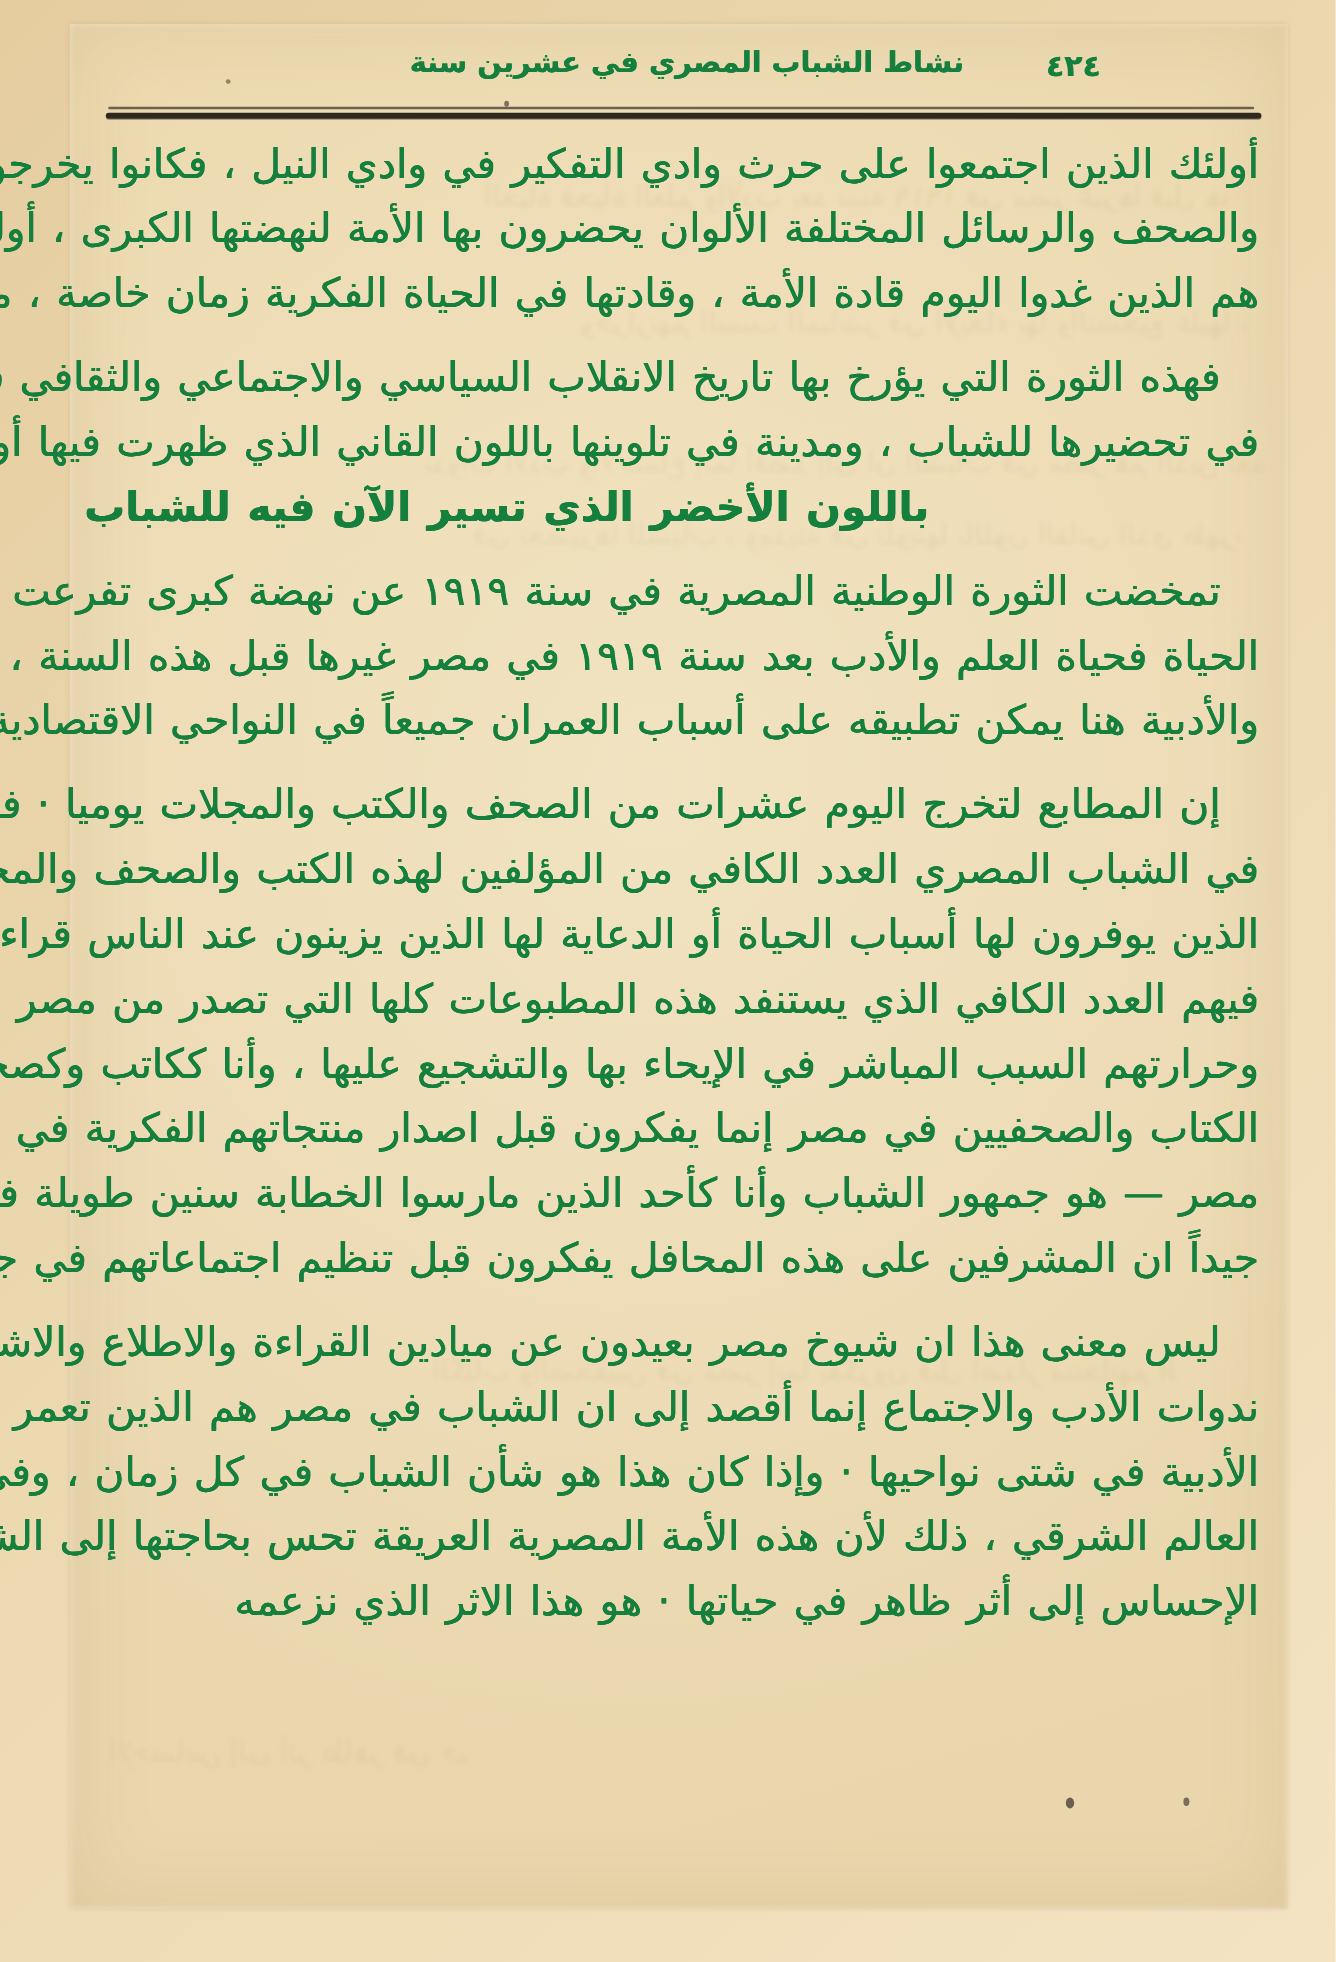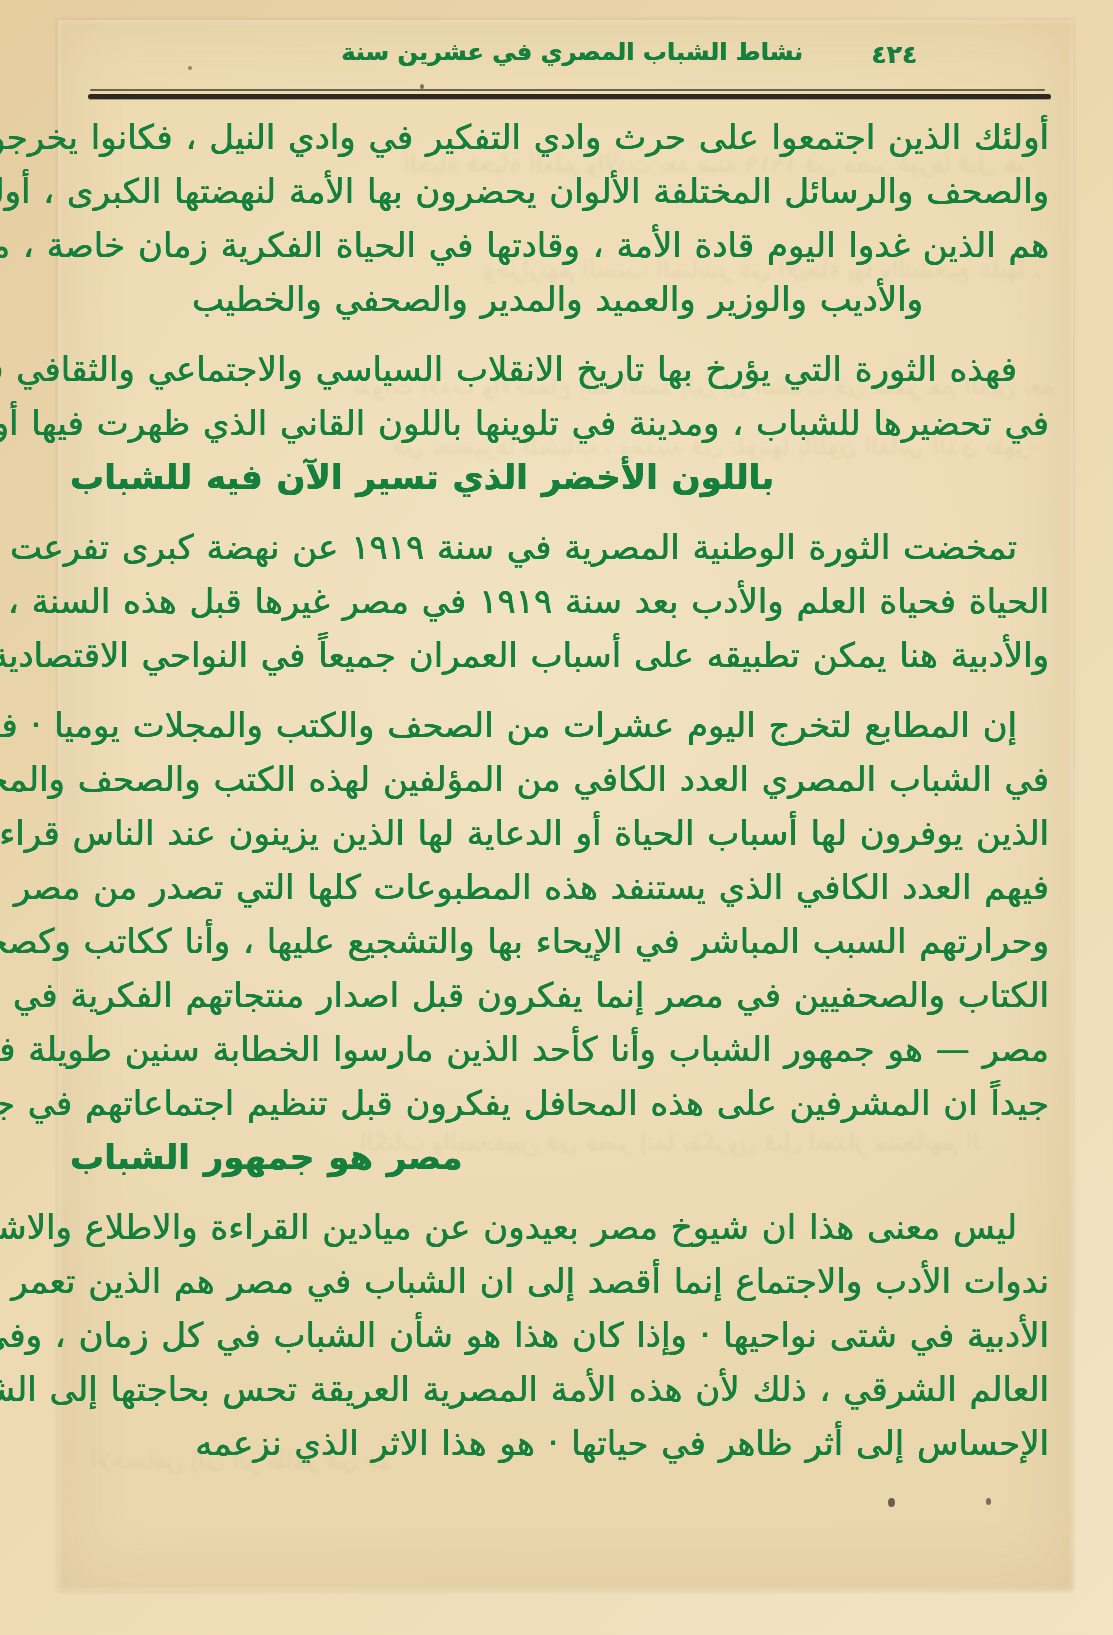--- a/index.html
+++ b/index.html
@@ -113,21 +113,20 @@
   <div class="thin"></div>
   <div class="thick"></div>
 </div>
 
 <div class="bodytext ink">
 
   <div class="para">
     <div class="ln j">أولئك الذين اجتمعوا على حرث وادي التفكير في وادي النيل ، فكانوا يخرجون الكتب</div>
     <div class="ln j">والصحف والرسائل المختلفة الألوان يحضرون بها الأمة لنهضتها الكبرى ، أولئك الشباب</div>
     <div class="ln j">هم الذين غدوا اليوم قادة الأمة ، وقادتها في الحياة الفكرية زمان خاصة ، منهم اليوم العالم</div>
-    <div class="ln ctr">والأديب والوزير والعميد والمدير والصحفي والخطيب</div>
   </div>
 
   <div class="para">
     <div class="ln j ind">فهذه الثورة التي يؤرخ بها تاريخ الانقلاب السياسي والاجتماعي والثقافي في مصر مدينة</div>
     <div class="ln j">في تحضيرها للشباب ، ومدينة في تلوينها باللون القاني الذي ظهرت فيها أول مرة للشباب ومدينة</div>
     <div class="ln fl">باللون الأخضر الذي تسير الآن فيه للشباب</div>
   </div>
 
   <div class="para">
     <div class="ln j ind">تمخضت الثورة الوطنية المصرية في سنة ١٩١٩ عن نهضة كبرى تفرعت فروعها في مختلف أسباب</div>
@@ -137,21 +136,20 @@
 
   <div class="para">
     <div class="ln j ind">إن المطابع لتخرج اليوم عشرات من الصحف والكتب والمجلات يوميا · فإذا لم يكن</div>
     <div class="ln j">في الشباب المصري العدد الكافي من المؤلفين لهذه الكتب والصحف والمجلات ، فإنهم قراؤها</div>
     <div class="ln j">الذين يوفرون لها أسباب الحياة أو الدعاية لها الذين يزينون عند الناس قراءتها · وإذا لم يكن</div>
     <div class="ln j">فيهم العدد الكافي الذي يستنفد هذه المطبوعات كلها التي تصدر من مصر ، فإنهم هم بنشاطهم</div>
     <div class="ln j">وحرارتهم السبب المباشر في الإيحاء بها والتشجيع عليها ، وأنا ككاتب وكصحفي اعرف جيداً أن</div>
     <div class="ln j">الكتاب والصحفيين في مصر إنما يفكرون قبل اصدار منتجاتهم الفكرية في جمهور معين وجماهير</div>
     <div class="ln j">مصر — هو جمهور الشباب وأنا كأحد الذين مارسوا الخطابة سنين طويلة في محافل مصر اعرف</div>
     <div class="ln j">جيداً ان المشرفين على هذه المحافل يفكرون قبل تنظيم اجتماعاتهم في جمهور معين من جماهير</div>
-    <div class="ln fl">مصر هو جمهور الشباب</div>
   </div>
 
   <div class="para">
     <div class="ln j ind">ليس معنى هذا ان شيوخ مصر بعيدون عن ميادين القراءة والاطلاع والاشتراك ــــ في</div>
     <div class="ln j">ندوات الأدب والاجتماع إنما أقصد إلى ان الشباب في مصر هم الذين تعمر بهم دوائر الحياة</div>
     <div class="ln j">الأدبية في شتى نواحيها · وإذا كان هذا هو شأن الشباب في كل زمان ، وفي كل مكان ، فهو</div>
     <div class="ln j">العالم الشرقي ، ذلك لأن هذه الأمة المصرية العريقة تحس بحاجتها إلى الشباب ، فيستحيل هذا</div>
     <div class="ln fl2">الإحساس إلى أثر ظاهر في حياتها · هو هذا الاثر الذي نزعمه</div>
   </div>
 

